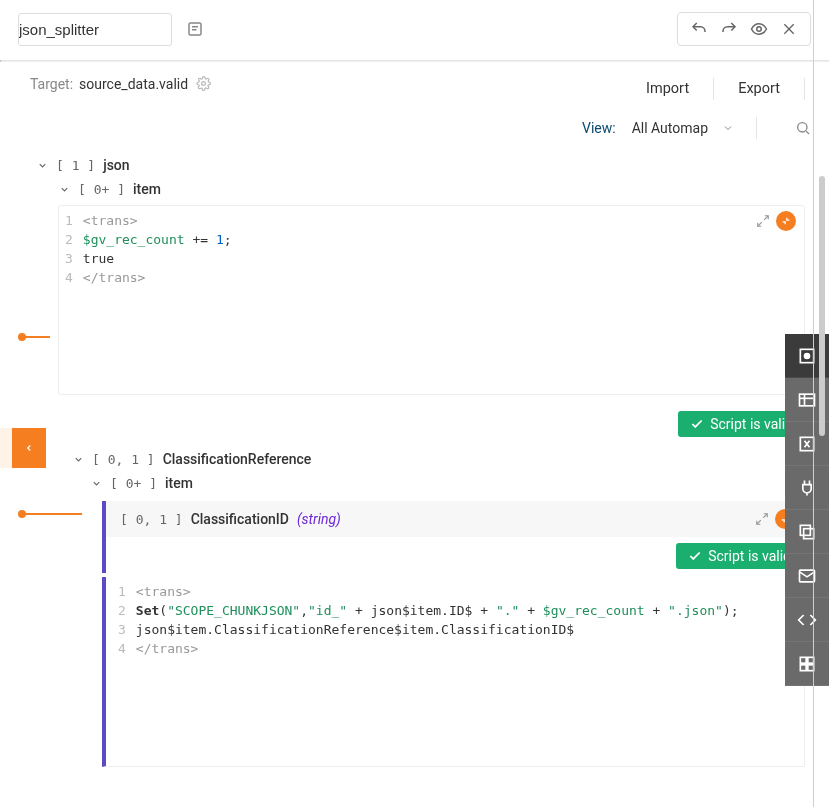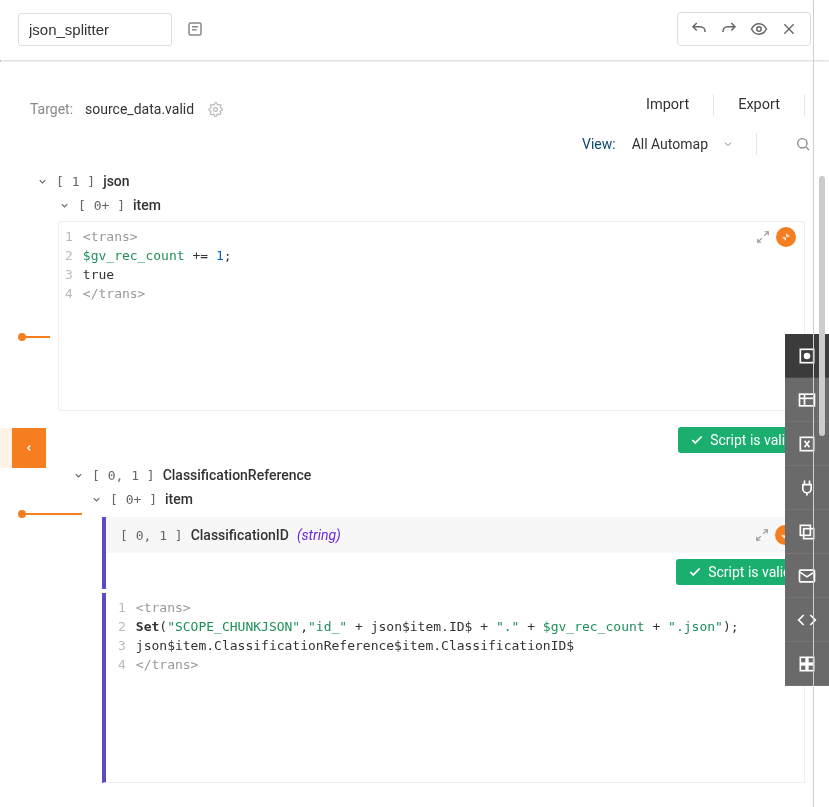--- a/index.html
+++ b/index.html
@@ -16,21 +16,21 @@
   }
   .topbar {
     display: flex;
     align-items: center;
     padding: 12px 18px 14px 18px;
     gap: 12px;
   }
   .name-input {
     border: 1px solid #ddd;
     border-radius: 3px;
-    padding: 7px 10px;
+    padding: 7px 0;
     width: 154px;
     font-size: 15px;
     color: #333;
   }
   .note-icon { color: #888; margin-left: 2px; }
   .last-saved { color: #555; font-size: 15px; margin-left: 2px; }
   .top-right-actions {
     margin-left: auto;
     border: 1px solid #ddd;
     border-radius: 4px;
@@ -40,23 +40,23 @@
     align-items: center;
   }
   .icon-btn {
     width: 30px; height: 24px;
     display: flex; align-items: center; justify-content: center;
     color: #666; cursor: pointer;
   }
   .divider-h { border-top: 1px solid #e5e5e5; margin: 0; }
   .subbar {
     display: flex;
-    align-items: flex-end;
-    padding: 30px 18px 12px 30px;
-    gap: 10px;
+    align-items: flex-start;
+    padding: 14px 18px 12px 30px;
+    gap: 4px;
   }
   .target-label { color: #888; font-size: 14px; }
   .target-value { color: #333; font-size: 14px; margin-left: 2px; }
   .gear-icon { color: #bbb; margin-left: 4px; }
   .subbar-actions { margin-left: auto; display: flex; align-items: center; gap: 0; }
   .link-btn { color: #333; padding: 4px 18px; cursor: pointer; font-size: 14.5px; }
   .vert-sep { width: 1px; height: 22px; background: #e5e5e5; margin: 0 6px; }
   .viewbar {
     display: flex;
     align-items: center;

